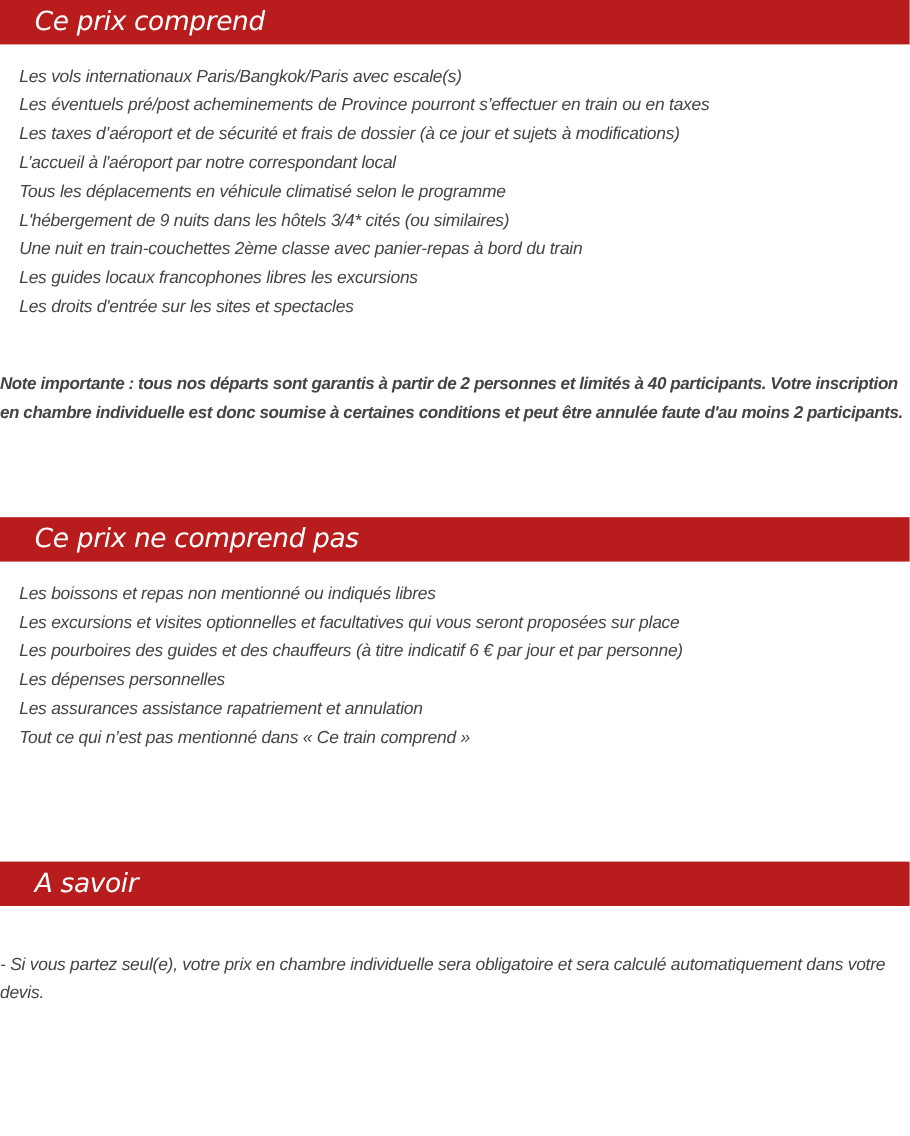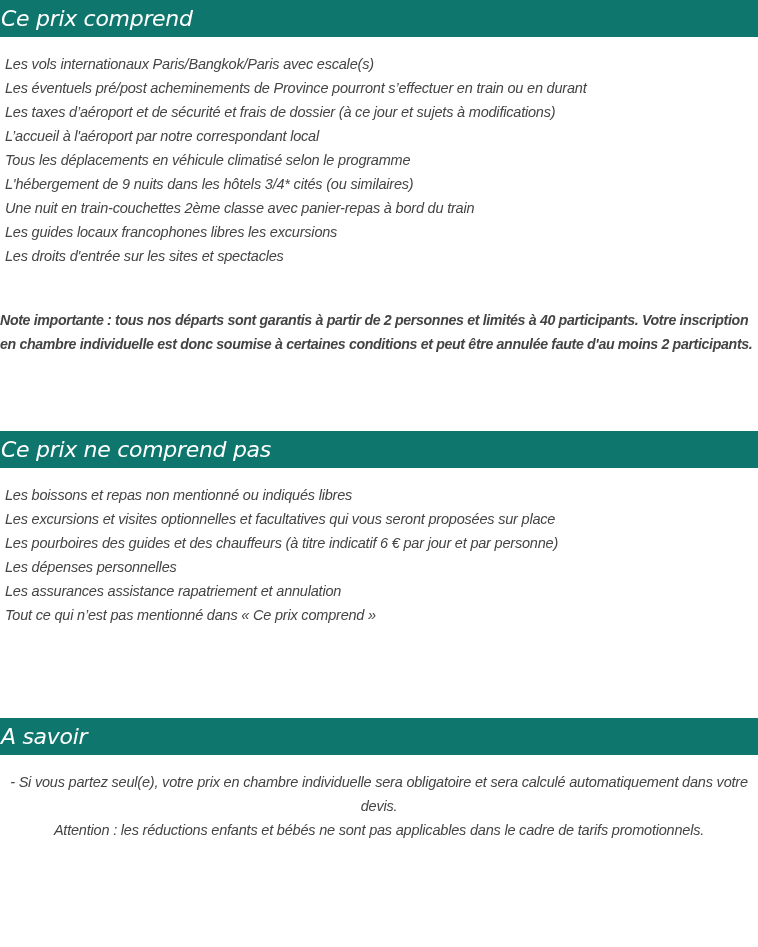--- a/index.html
+++ b/index.html
@@ -13,37 +13,37 @@
       overflow: hidden;
       position: relative;
       font-family: "Liberation Sans", sans-serif;
       color: #444444;
     }
     .section-header {
       position: absolute;
       left: 0;
       width: 758px;
       height: 37px;
-      background: #0f766e;
+      background: #b91c1c;
       box-sizing: border-box;
-      padding-left: 1px;
+      padding-left: 29px;
     }
     .section-header h2 {
       margin: 0;
       font-family: "DejaVu Sans", sans-serif;
       font-style: italic;
       font-weight: normal;
       color: #ffffff;
       font-size: 22px;
       line-height: 37px;
       letter-spacing: -0.3px;
     }
     .list {
       position: absolute;
-      left: 5px;
+      left: 16px;
       margin: 0;
       padding: 0;
       list-style: none;
     }
     .list li {
       font-style: italic;
       font-size: 14.5px;
       line-height: 24px;
       height: 24px;
       white-space: nowrap;
@@ -76,21 +76,21 @@
   </style>
 </head>
 <body>
 
 <div class="section-header" style="top:0;">
   <h2>Ce prix comprend</h2>
 </div>
 
 <ul class="list" style="top:52px;">
   <li>Les vols internationaux Paris/Bangkok/Paris avec escale(s)</li>
-  <li>Les éventuels pré/post acheminements de Province pourront s’effectuer en train ou en durant</li>
+  <li>Les éventuels pré/post acheminements de Province pourront s’effectuer en train ou en taxes</li>
   <li>Les taxes d’aéroport et de sécurité et frais de dossier (à ce jour et sujets à modifications)</li>
   <li>L’accueil à l'aéroport par notre correspondant local</li>
   <li>Tous les déplacements en véhicule climatisé selon le programme</li>
   <li>L'hébergement de 9 nuits dans les hôtels 3/4* cités (ou similaires)</li>
   <li>Une nuit en train-couchettes 2ème classe avec panier-repas à bord du train</li>
   <li>Les guides locaux francophones libres les excursions</li>
   <li>Les droits d'entrée sur les sites et spectacles</li>
 </ul>
 
 <p class="note" style="top:308px;">Note importante : tous nos départs sont garantis à partir de 2 personnes et limités à 40 participants. Votre inscription en chambre individuelle est donc soumise à certaines conditions et peut être annulée faute d'au moins 2 participants.</p>
@@ -98,23 +98,22 @@
 <div class="section-header" style="top:431px;">
   <h2>Ce prix ne comprend pas</h2>
 </div>
 
 <ul class="list" style="top:483px;">
   <li>Les boissons et repas non mentionné ou indiqués libres</li>
   <li>Les excursions et visites optionnelles et facultatives qui vous seront proposées sur place</li>
   <li>Les pourboires des guides et des chauffeurs (à titre indicatif 6 € par jour et par personne)</li>
   <li>Les dépenses personnelles</li>
   <li>Les assurances assistance rapatriement et annulation</li>
-  <li>Tout ce qui n’est pas mentionné dans « Ce prix comprend »</li>
+  <li>Tout ce qui n’est pas mentionné dans « Ce train comprend »</li>
 </ul>
 
 <div class="section-header" style="top:718px;">
   <h2>A savoir</h2>
 </div>
 
-<div class="savoir" style="top:770px;text-align:center;">
+<div class="savoir" style="top:792px;">
   <p>- Si vous partez seul(e), votre prix en chambre individuelle sera obligatoire et sera calculé automatiquement dans votre devis.</p>
-  <p>Attention : les réductions enfants et bébés ne sont pas applicables dans le cadre de tarifs promotionnels.</p>
 </div>
 
 </body></html>

